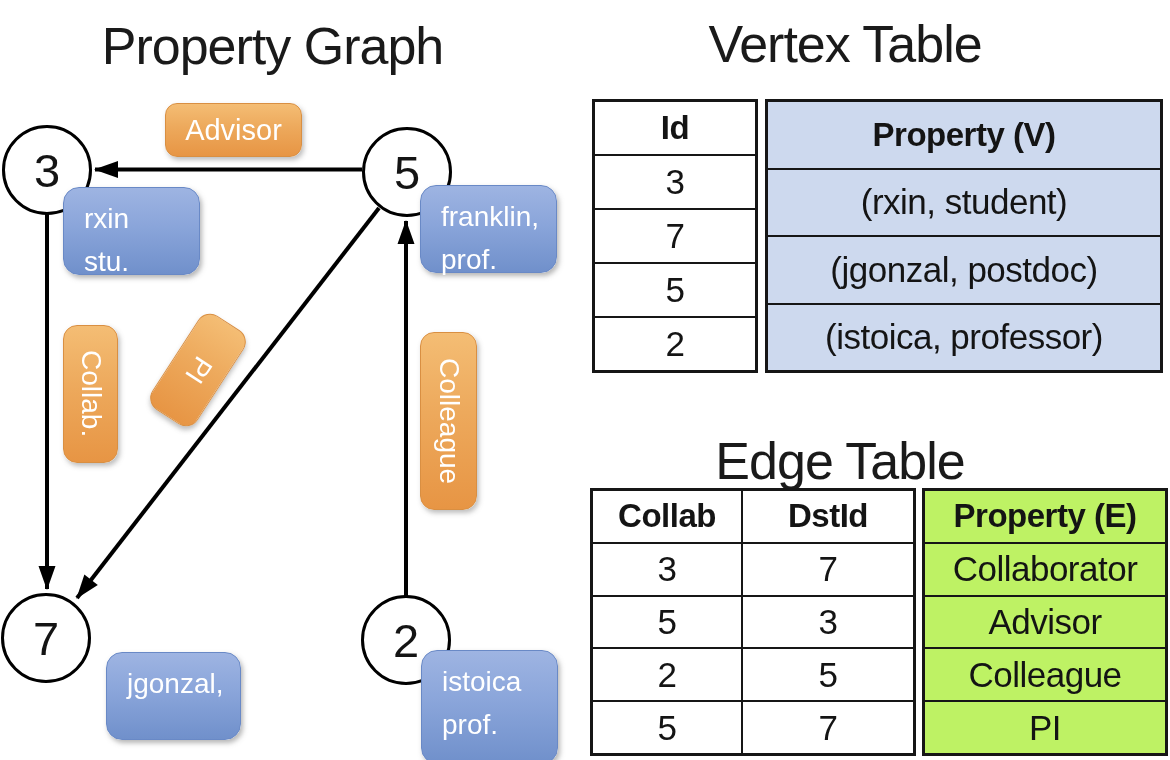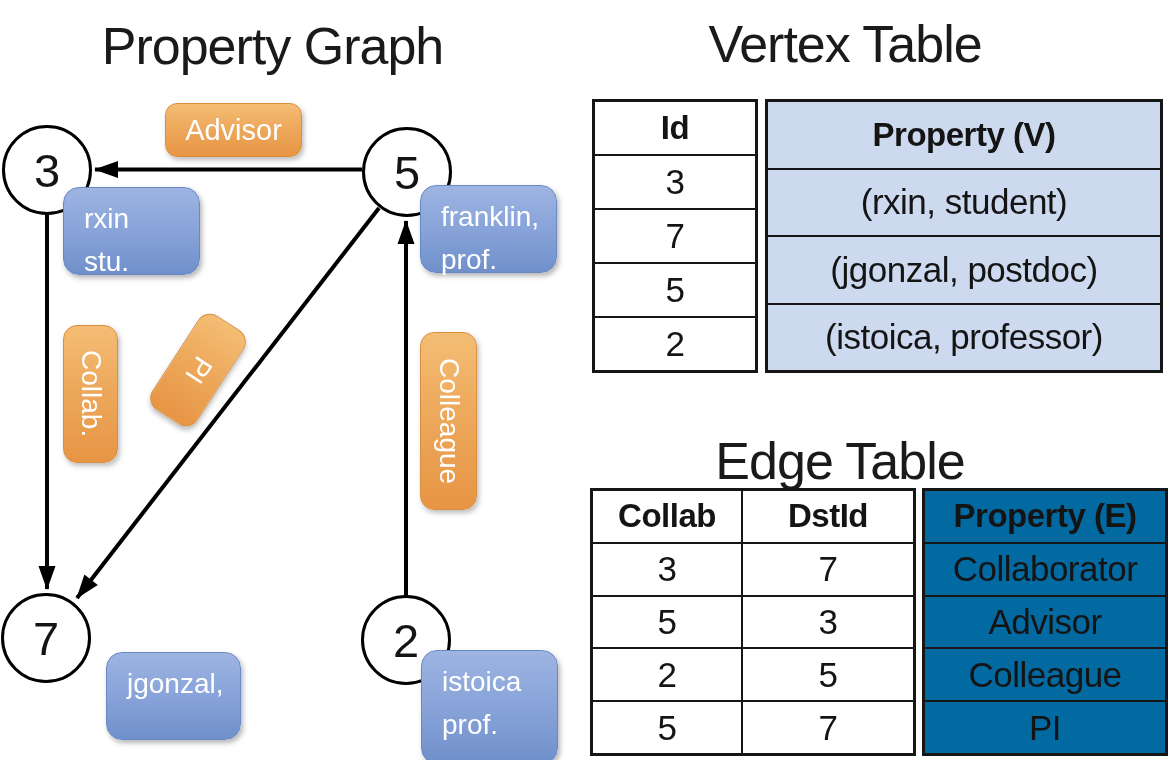--- a/index.html
+++ b/index.html
@@ -43,21 +43,21 @@
   .vtext{writing-mode:vertical-rl;}
   
   #edge-layer{position:absolute;left:0;top:0;z-index:1;}
   
   .tbl{position:absolute;display:flex;}
   .tcol{
     display:flex;flex-direction:column;box-sizing:border-box;
     border:3px solid #161616;background:#fff;
   }
   .tcol.blue-fill{background:#cdd9ee;}
-  .tcol.peach-fill{background:#0369a1;justify-content:flex-end;}
+  .tcol.peach-fill{background:#bef264;justify-content:flex-end;}
   .subrow{display:flex;flex-direction:row;}
   .subcol{display:flex;flex-direction:column;box-sizing:border-box;}
   .subcol + .subcol{border-left:2.5px solid #161616;}
   .cell{
     flex:1;display:flex;align-items:center;justify-content:center;
     border-bottom:2.5px solid #161616;
     font-size:35px;letter-spacing:-0.5px;white-space:nowrap;
   }
   .cell:last-child{border-bottom:none;}
   .cell.hdr{font-weight:700;font-size:33px;}

